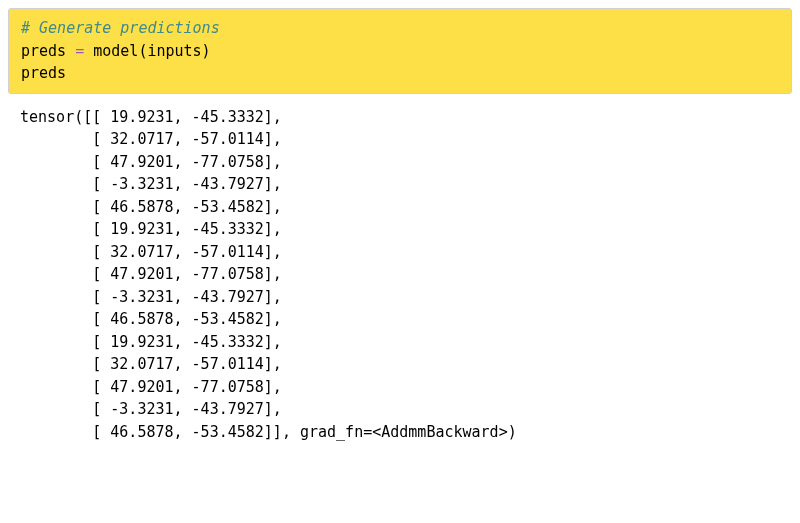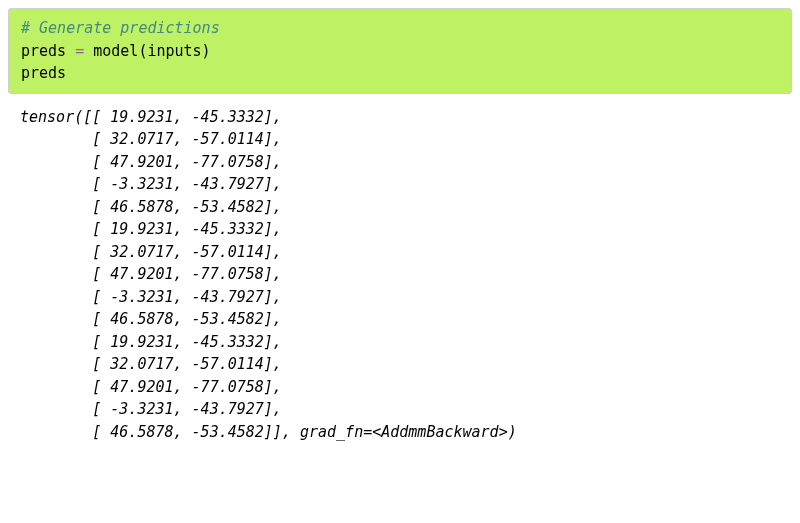--- a/index.html
+++ b/index.html
@@ -4,42 +4,41 @@
   <style>
     body {
       margin: 0;
       padding: 8px;
       font-family: "Consolas", "Menlo", "Monaco", monospace;
       font-size: 15px;
       background: #ffffff;
       color: #000000;
     }
     .code-cell {
-      background: #bef264;
+      background: #fde047;
       border: 1px solid #d0d0d0;
       border-radius: 3px;
       padding: 8px 12px;
       margin-bottom: 12px;
       line-height: 1.5;
       white-space: pre;
     }
     .comment {
       color: #3f8a8a;
       font-style: italic;
     }
     .operator {
       color: #9b59b6;
     }
     .output {
       padding: 0 12px;
       line-height: 1.5;
       white-space: pre;
       font-family: "Consolas", "Menlo", "Monaco", monospace;
       color: #000000;
-      font-style: italic;
     }
   </style>
 </head>
 <body>
 
 <div class="code-cell"><span class="comment"># Generate predictions</span>
 <span>preds </span><span class="operator">=</span><span> model(inputs)</span>
 <span>preds</span></div>
 
 <div class="output" id="output-block">tensor([[ 19.9231, -45.3332],

